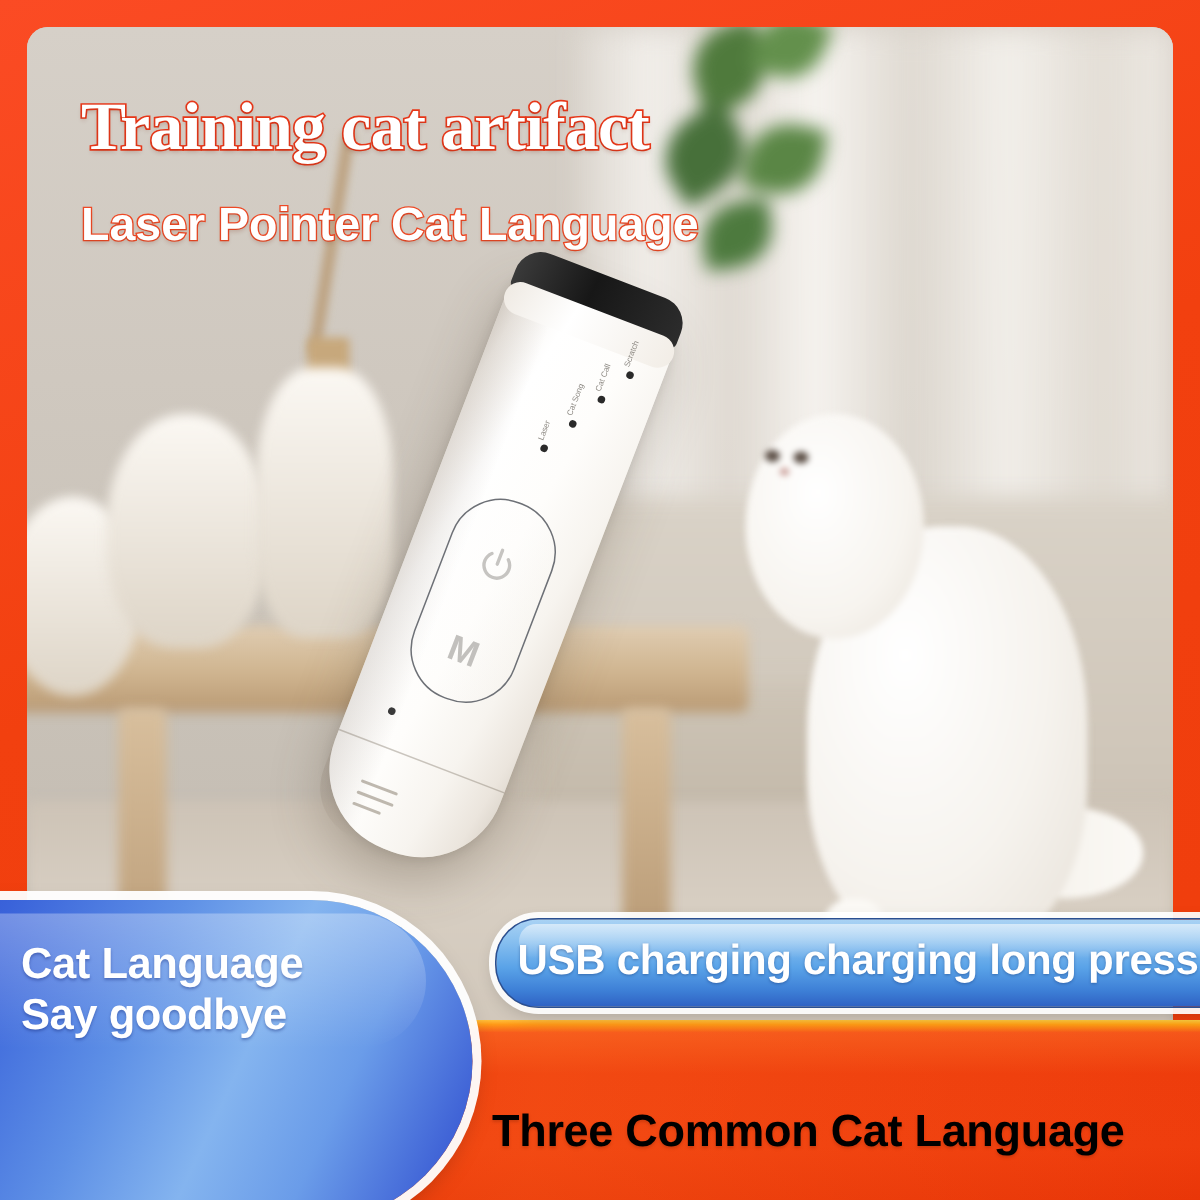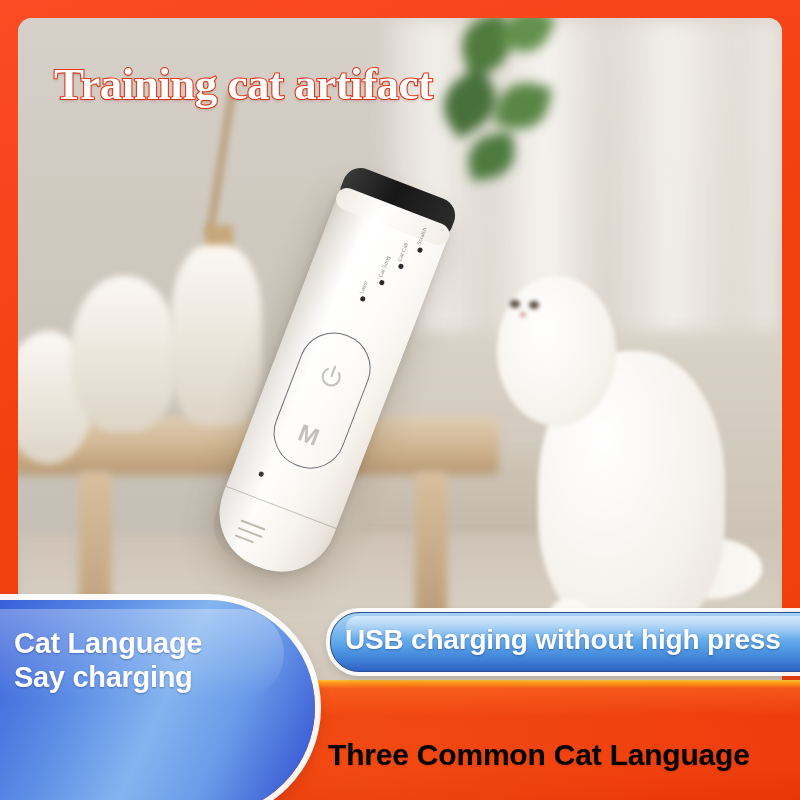--- a/index.html
+++ b/index.html
@@ -394,26 +394,27 @@
     </div>
 
     <div class="mic-hole"></div>
     <div class="seam"></div>
     <div class="grip g1"></div>
     <div class="grip g2"></div>
     <div class="grip g3"></div>
   </div>
 
   <div class="headline">Training cat artifact</div>
+  <div class="subheadline">Laser Pointer Cat Language</div>
 
   <div class="red-band"></div>
   <div class="band-text">Three Common Cat Language</div>
 
   <div class="usb-pill"></div>
-  <div class="usb-text">USB charging without high press</div>
+  <div class="usb-text">USB charging charging long press</div>
 
   <div class="blue-panel"></div>
   <div class="panel-text">
     <div>Cat Language</div>
-    <div>Say charging</div>
+    <div>Say goodbye</div>
   </div>
 
 </div>
 
 </body></html>

